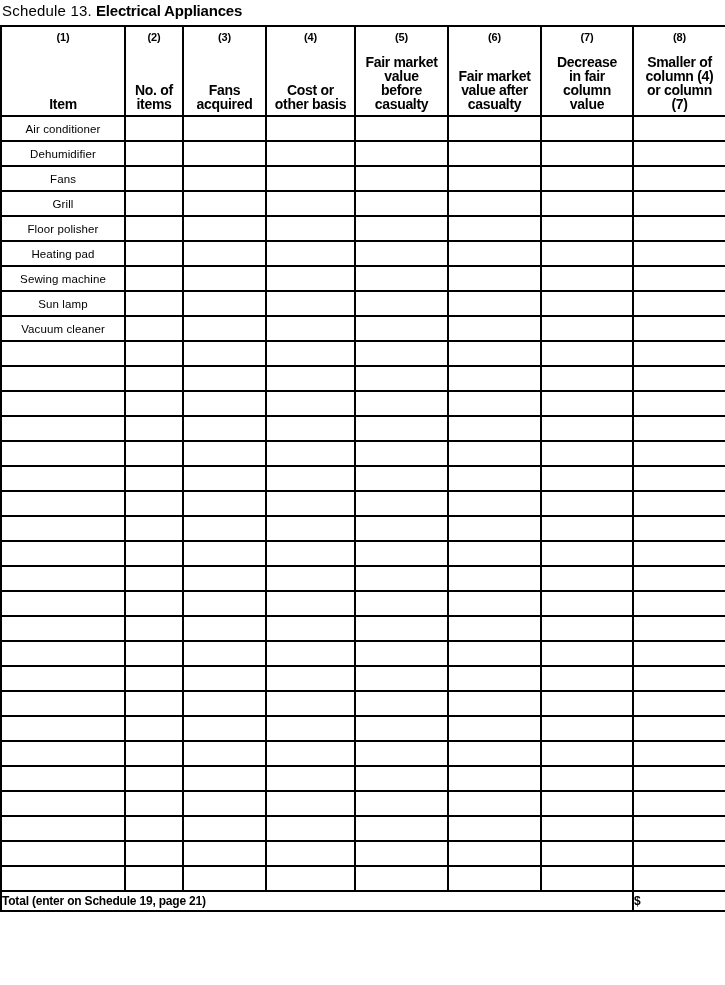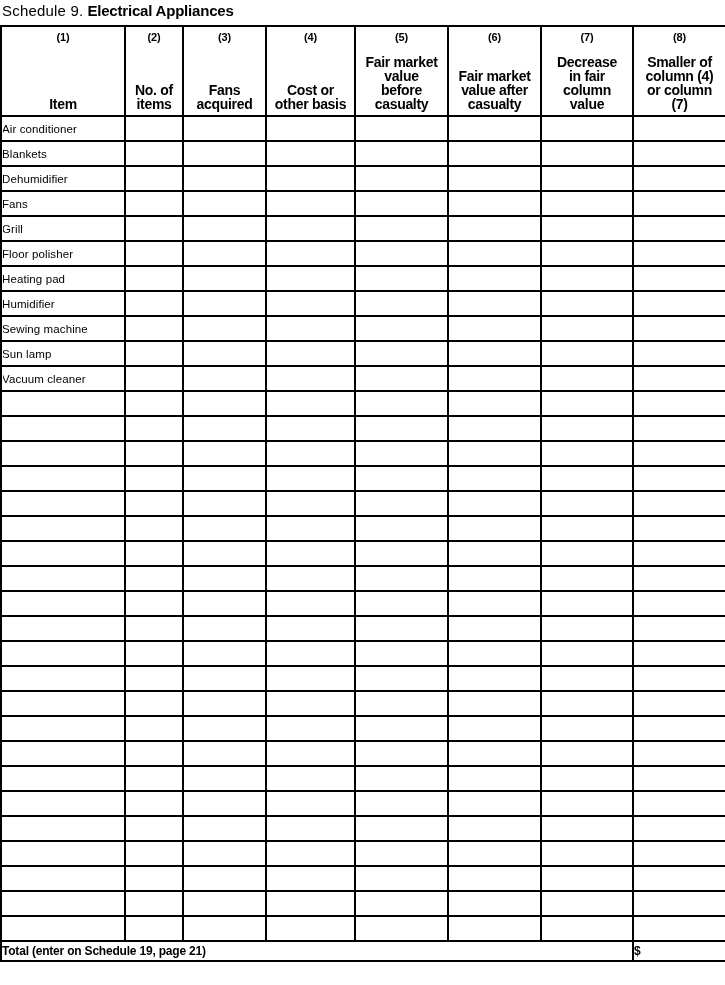--- a/index.html
+++ b/index.html
@@ -67,21 +67,21 @@
     letter-spacing: -0.3px;
     white-space: pre-line;
   }
   tbody td {
     height: 23px;
     background: #ffffff;
   }
   td.item-cell {
     font-size: 11.5px;
     padding-left: 7px;
-    text-align: left;
+    text-align: center;
     vertical-align: middle;
     letter-spacing: 0.1px;
     border-radius: 7px;
   }
   tfoot td {
     border-bottom: 5px solid #000;
     height: 18px;
     font-weight: bold;
     font-size: 12px;
     vertical-align: middle;
@@ -92,21 +92,21 @@
   }
   td.total-amount {
     padding-left: 5px;
   }
 </style>
 </head>
 <body>
 
 <div class="page">
   <div class="title">
-    <span>Schedule 9.</span><span class="sched-name">Electrical Appliances</span>
+    <span>Schedule 13.</span><span class="sched-name">Electrical Appliances</span>
   </div>
 
   <table class="schedule">
     <colgroup>
       <col style="width:124px">
       <col style="width:58px">
       <col style="width:83px">
       <col style="width:89px">
       <col style="width:93px">
       <col style="width:93px">
@@ -184,30 +184,20 @@
           <td class="item-cell">Air conditioner</td>
           <td></td>
           <td></td>
           <td></td>
           <td></td>
           <td></td>
           <td></td>
           <td></td>
         </tr>
         <tr>
-          <td class="item-cell">Blankets</td>
-          <td></td>
-          <td></td>
-          <td></td>
-          <td></td>
-          <td></td>
-          <td></td>
-          <td></td>
-        </tr>
-        <tr>
           <td class="item-cell">Dehumidifier</td>
           <td></td>
           <td></td>
           <td></td>
           <td></td>
           <td></td>
           <td></td>
           <td></td>
         </tr>
         <tr>
@@ -235,30 +225,20 @@
           <td></td>
           <td></td>
           <td></td>
           <td></td>
           <td></td>
           <td></td>
           <td></td>
         </tr>
         <tr>
           <td class="item-cell">Heating pad</td>
-          <td></td>
-          <td></td>
-          <td></td>
-          <td></td>
-          <td></td>
-          <td></td>
-          <td></td>
-        </tr>
-        <tr>
-          <td class="item-cell">Humidifier</td>
           <td></td>
           <td></td>
           <td></td>
           <td></td>
           <td></td>
           <td></td>
           <td></td>
         </tr>
         <tr>
           <td class="item-cell">Sewing machine</td>

